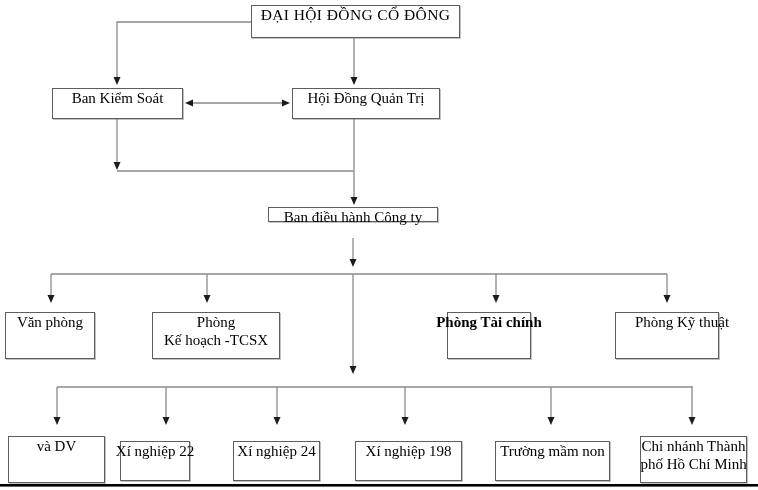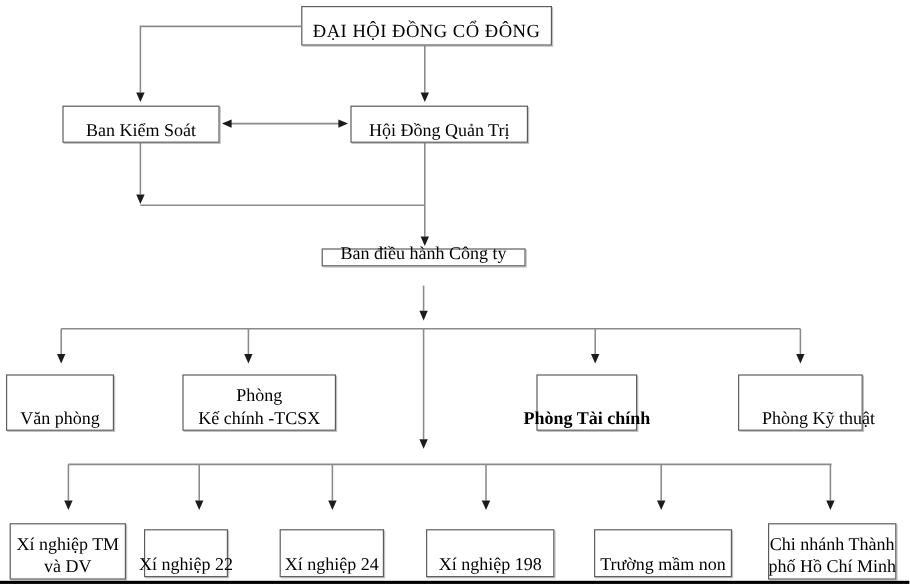--- a/index.html
+++ b/index.html
@@ -5,21 +5,21 @@
   html,body{margin:0;padding:0;background:#ffffff;}
   body{
     width:758px;height:490px;position:relative;overflow:hidden;
     font-family:"Liberation Serif","DejaVu Serif",serif;
     color:#000;
   }
   #stage{position:absolute;inset:0;width:758px;height:490px;}
   svg.wires{position:absolute;left:0;top:0;width:758px;height:490px;}
   .node{
     position:absolute;
-    display:flex;flex-direction:column;align-items:center;justify-content:flex-end;
+    display:flex;flex-direction:column;align-items:center;justify-content:flex-start;
     text-align:center;
     border:1px solid #5e5e5e;
     background:#ffffff;
     font-size:15px;line-height:1.22;
     box-sizing:border-box;
     box-shadow:1px 1px 0 rgba(120,120,120,.45);
   }
   .node span{display:block;white-space:nowrap;}
   .lvl1{letter-spacing:.4px;font-size:15.5px;}
 </style>
@@ -95,31 +95,30 @@
 
   <div class="node" style="left:268px;top:207px;width:170px;height:15px;">
     <span>Ban điều hành Công ty</span>
   </div>
 
   <div class="node" style="left:5px;top:312px;width:90px;height:47px;">
     <span>Văn phòng</span>
   </div>
   <div class="node" style="left:152px;top:312px;width:128px;height:47px;">
     <span>Phòng</span>
-    <span>Kế chính -TCSX</span>
+    <span>Kế hoạch -TCSX</span>
   </div>
   <div class="node" style="left:447px;top:312px;width:84px;height:47px;font-weight:bold;">
     <span>Phòng Tài chính</span>
   </div>
   <div class="node" style="left:615px;top:312px;width:104px;height:47px;padding-left:30px;">
     <span>Phòng Kỹ thuật</span>
   </div>
 
   <div class="node" style="left:8px;top:436px;width:97px;height:47px;">
-    <span>Xí nghiệp TM</span>
     <span>và DV</span>
   </div>
   <div class="node" style="left:120px;top:441px;width:70px;height:40px;">
     <span>Xí nghiệp 22</span>
   </div>
   <div class="node" style="left:233px;top:441px;width:87px;height:40px;">
     <span>Xí nghiệp 24</span>
   </div>
   <div class="node" style="left:355px;top:441px;width:107px;height:40px;">
     <span>Xí nghiệp 198</span>

